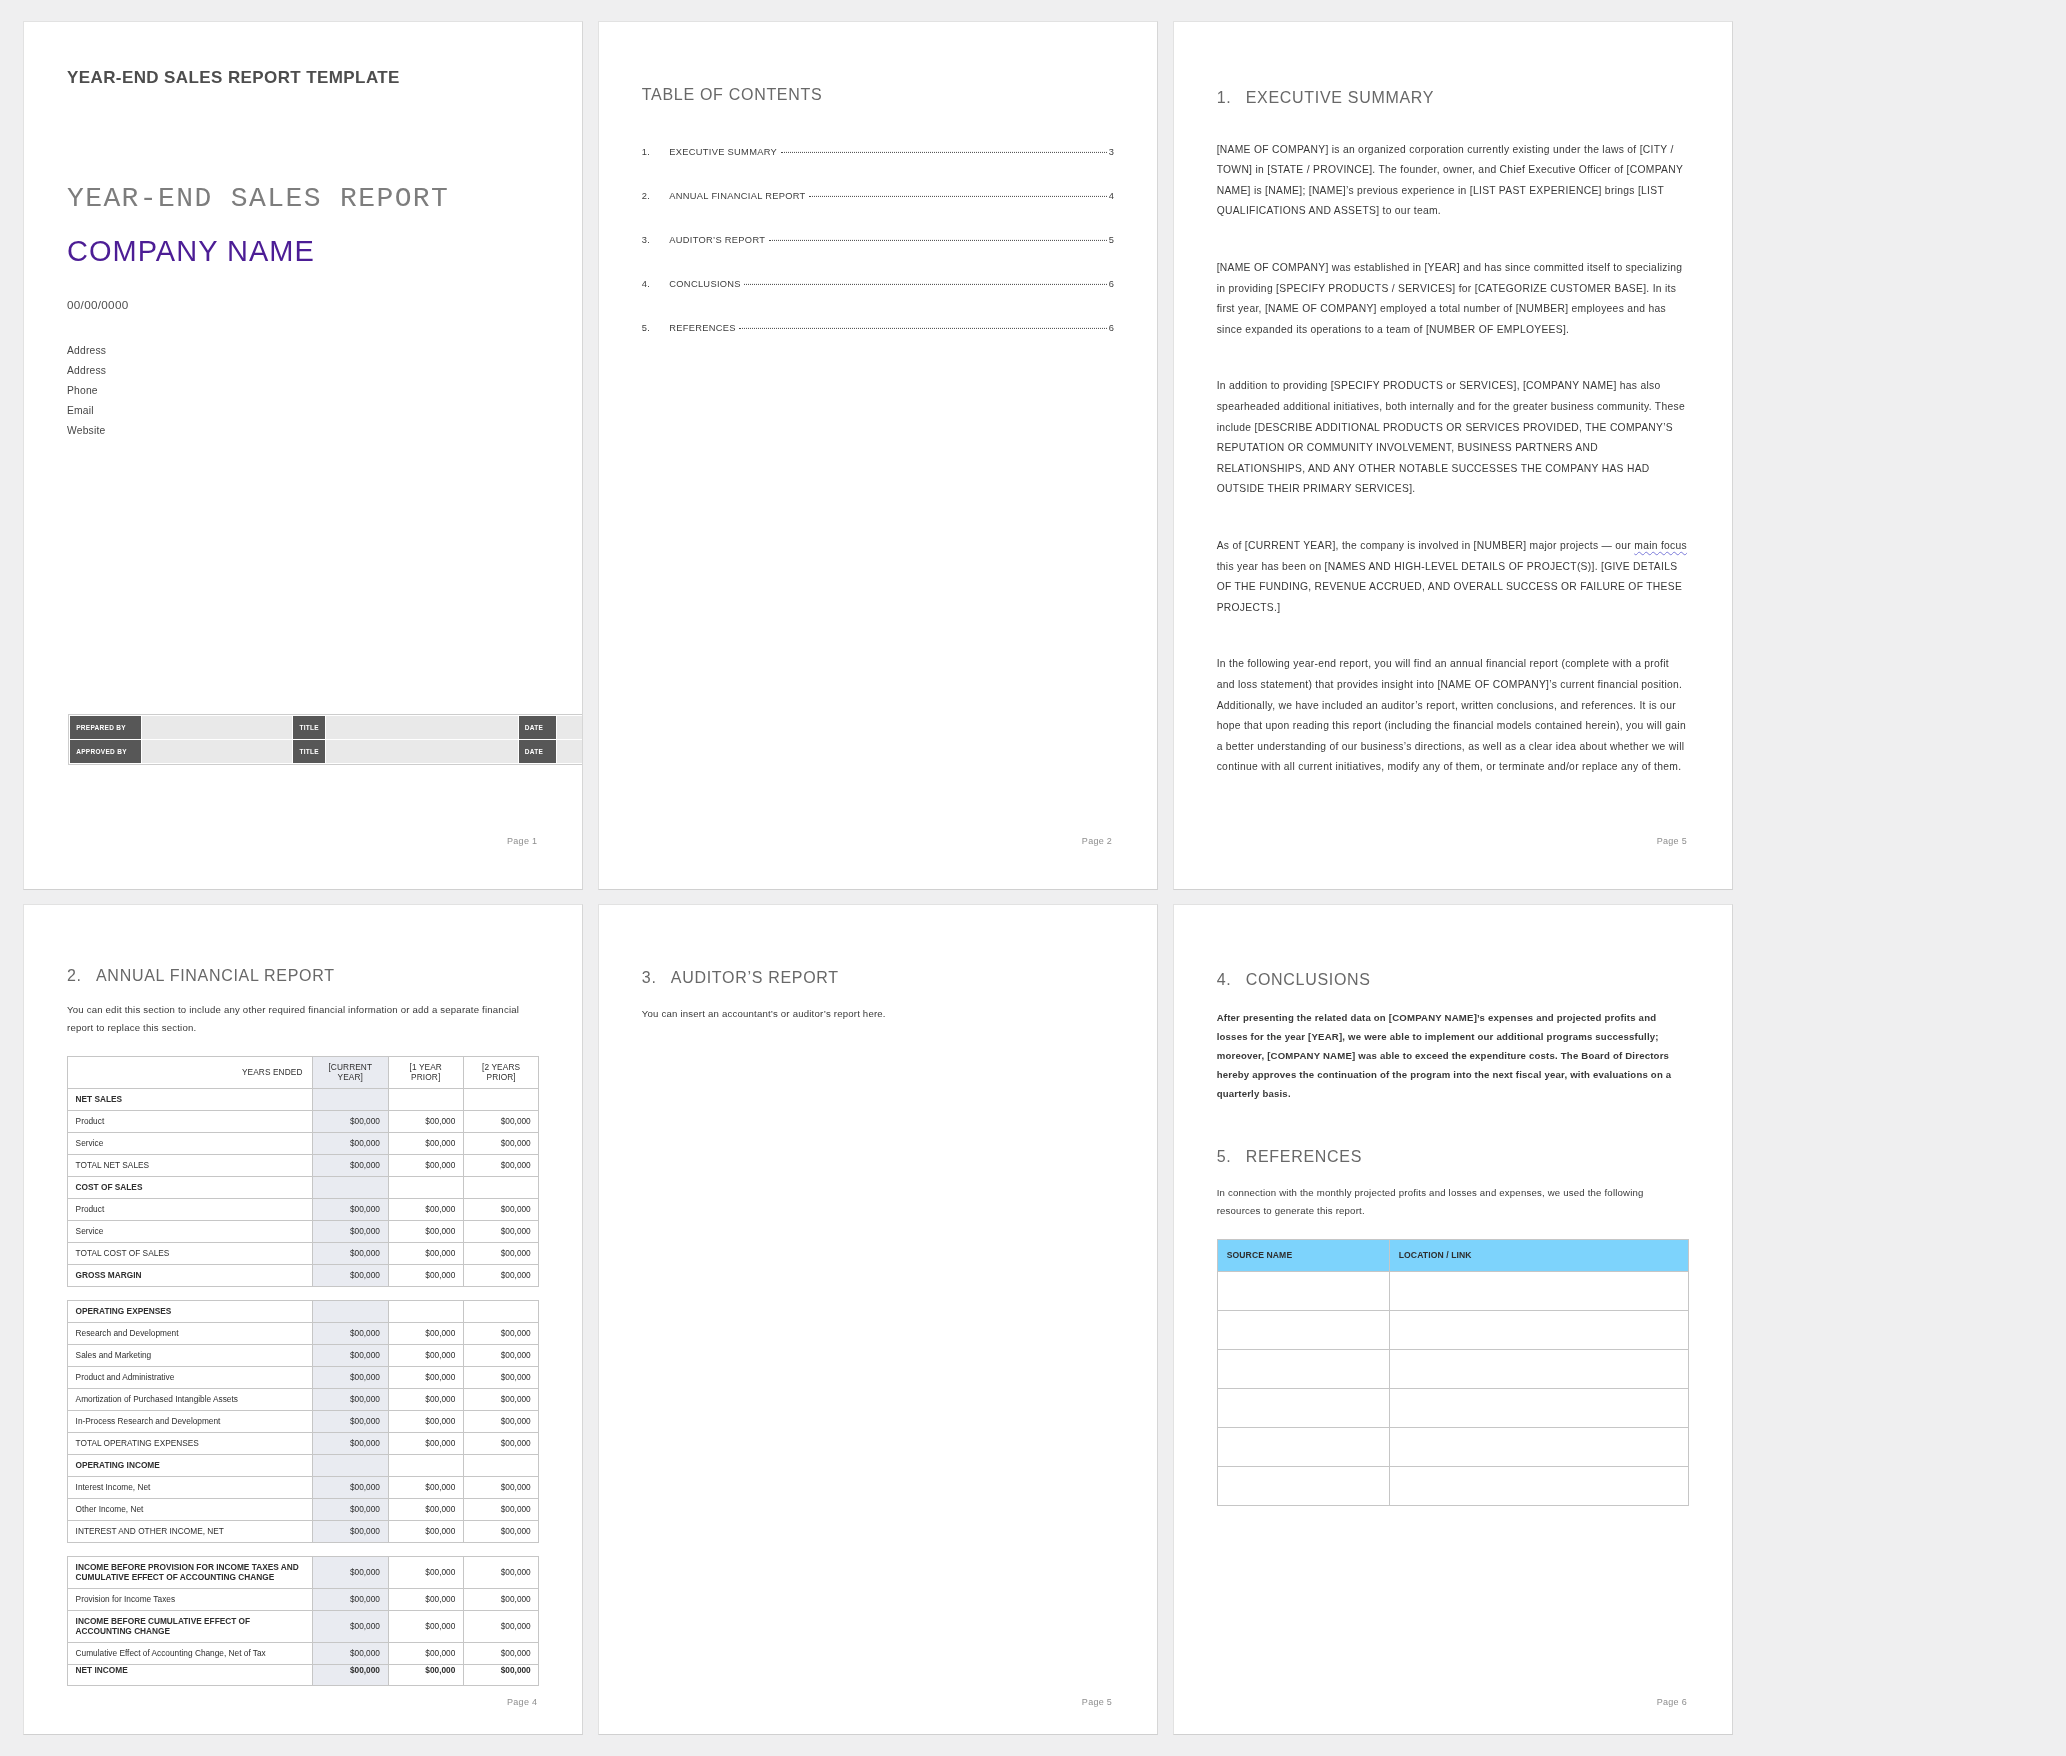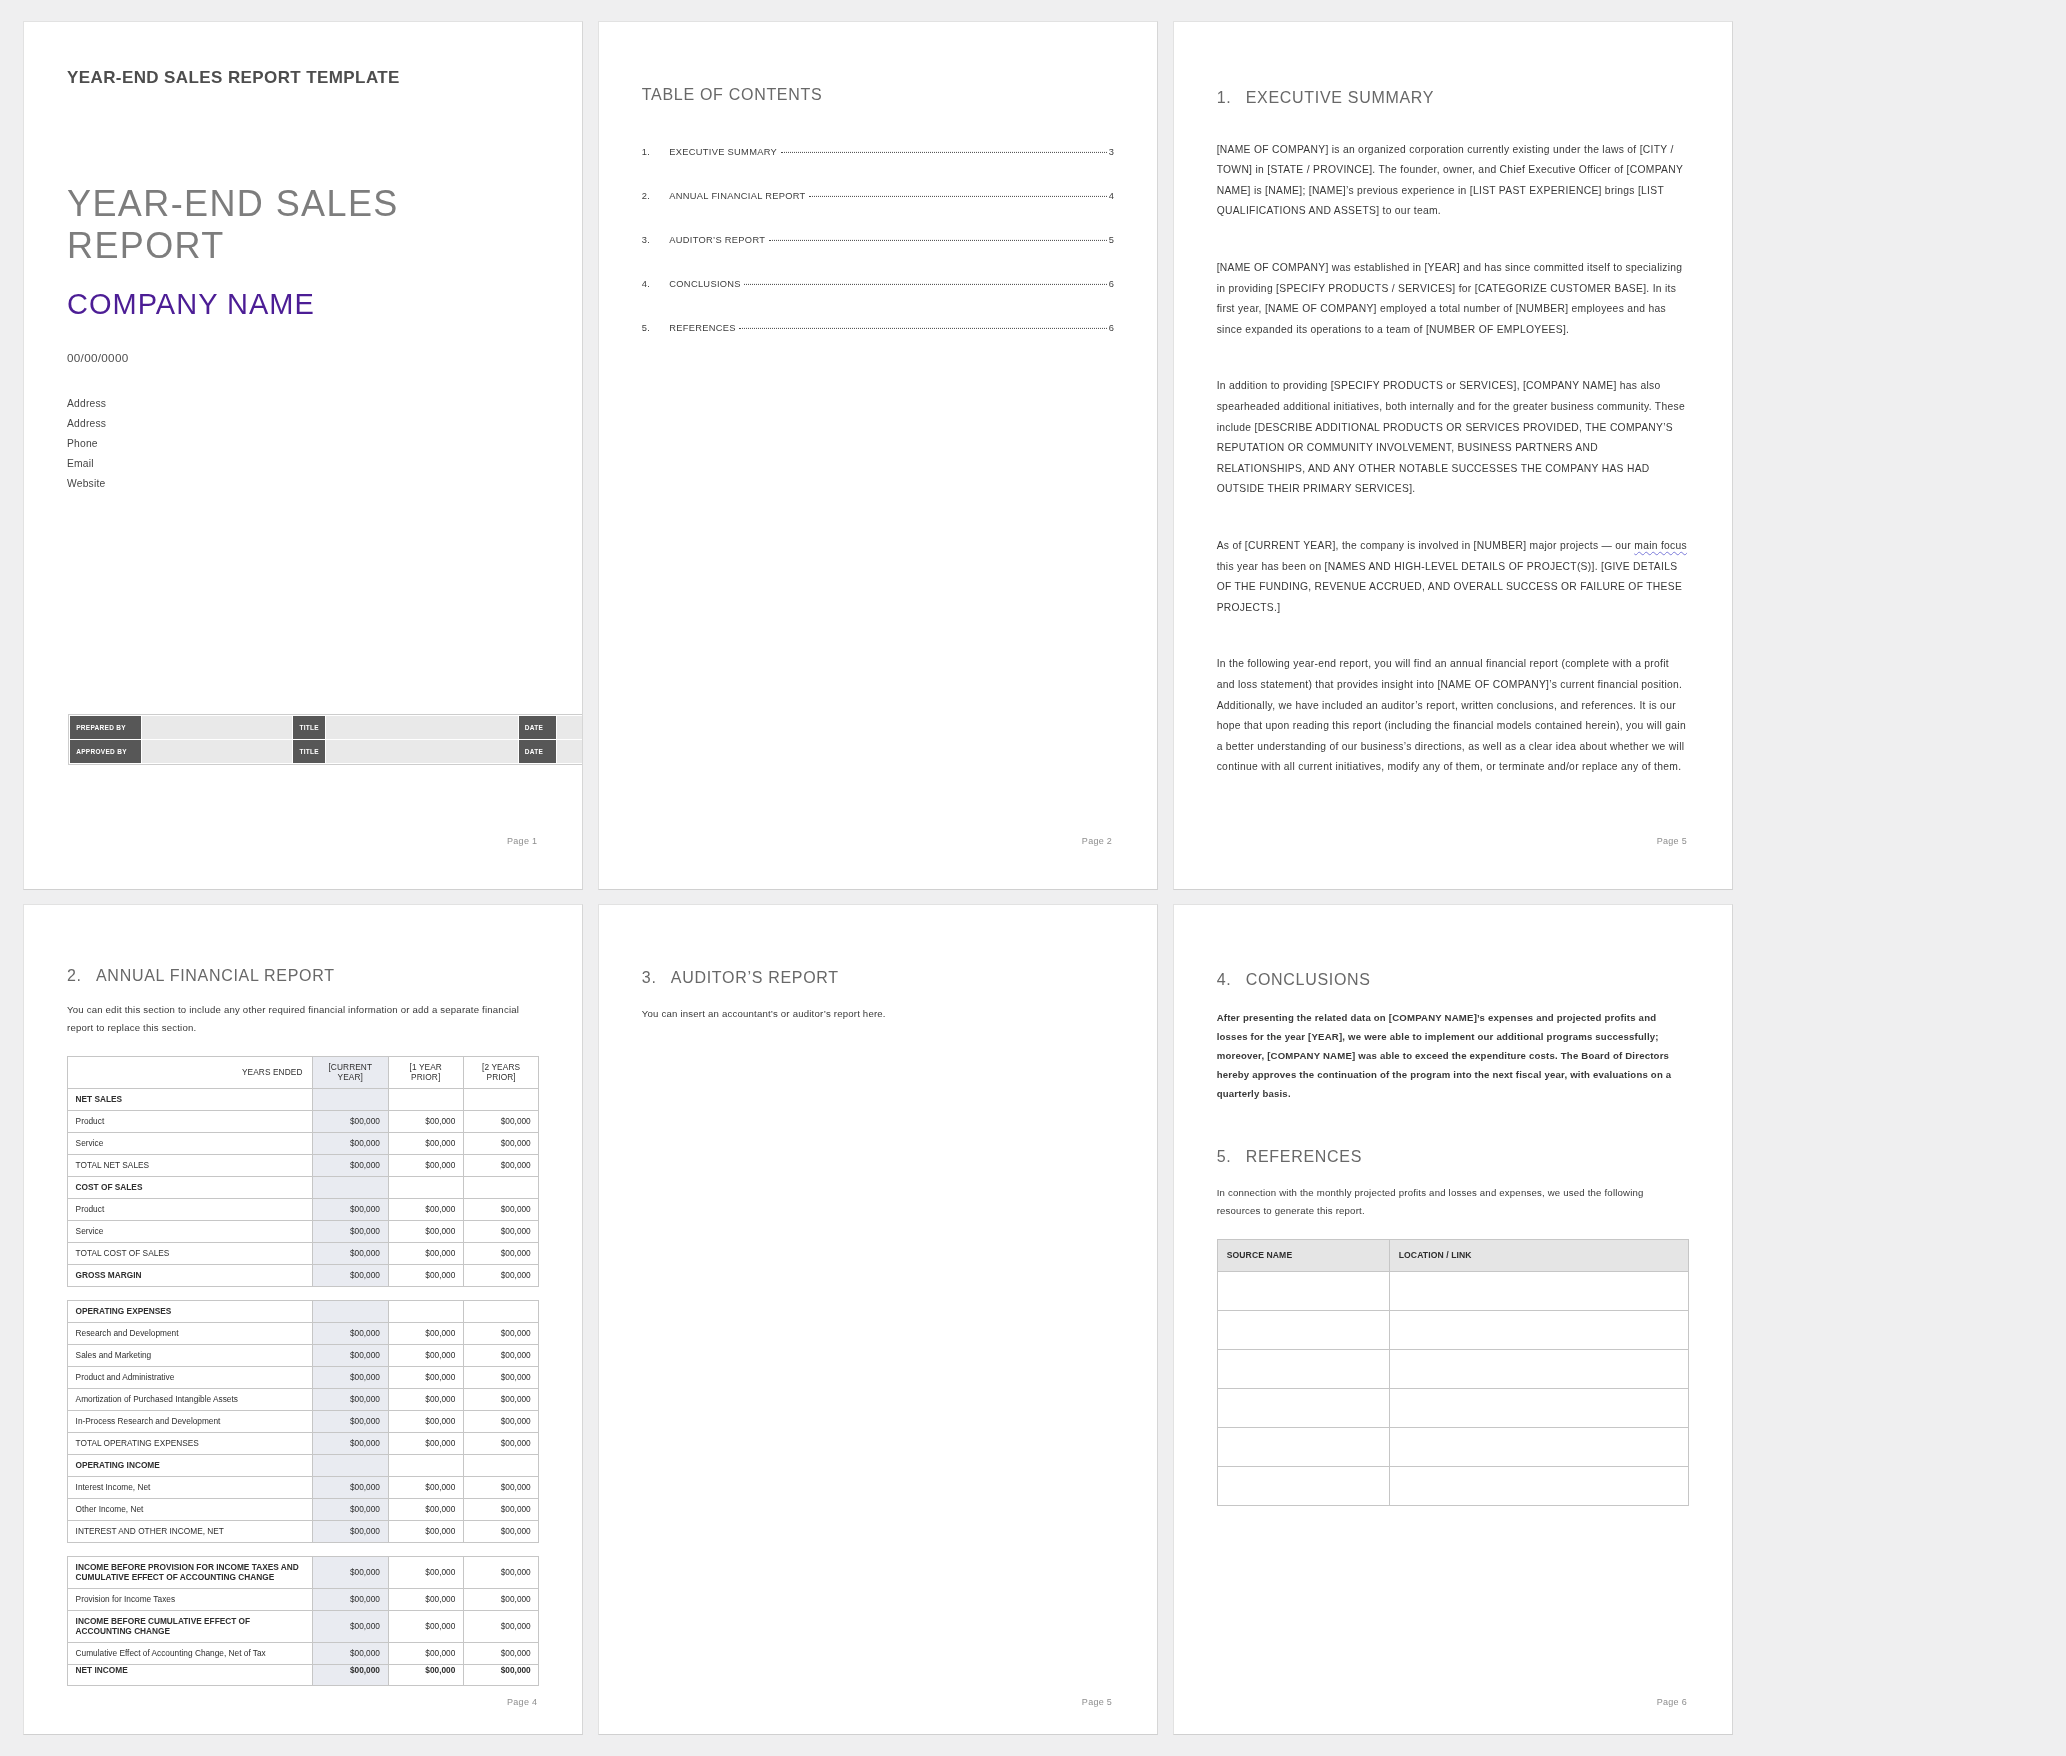--- a/index.html
+++ b/index.html
@@ -36,22 +36,23 @@
   }
   .page-bottom .pagenum { bottom:27.5px; }
 
   
   .p1-header {
     font-size:17px; font-weight:bold; color:#4d4d4d;
     letter-spacing:0.4px; margin-top:8.3px;
   }
   .p1-title {
     margin:95px 0 12px 0;
-    font-size:36px; font-weight:400; color:#7d7d7d;
+    font-size:28px; font-weight:400; color:#7d7d7d;
     letter-spacing:1.4px;
+    font-family:Liberation Mono, monospace;
   }
   .p1-company {
     margin-top:20.7px;
     font-size:29px; font-weight:400; color:#4c1d95;
     letter-spacing:1px;
   }
   .p1-date { margin-top:30px; font-size:11.7px; color:#4f4f4f; letter-spacing:0.3px; }
   .p1-contact { margin-top:30px; font-size:10.3px; color:#454545; line-height:1.95; letter-spacing:0.2px; }
   .sign-table {
     position:absolute; left:44px; top:692px;
@@ -161,21 +162,21 @@
     margin:0 0 19px 0;
   }
   .ref-table {
     width:100%; table-layout:fixed;
     border-collapse:collapse;
     border:0.7px solid #b3b3b3;
     font-size:8.6px; color:#2e2e2e;
   }
   .rc0{width:36.5%} .rc1{width:63.5%}
   .ref-table th {
-    background:#e5e5e5;
+    background:#7dd3fc;
     border:0.7px solid #c6c6c6;
     text-align:left; font-weight:bold;
     padding:10.3px 9px;
     letter-spacing:0.1px;
   }
   .ref-table td { border:0.7px solid #c6c6c6; height:39px; }
 </style>
 </head>
 <body>
 

